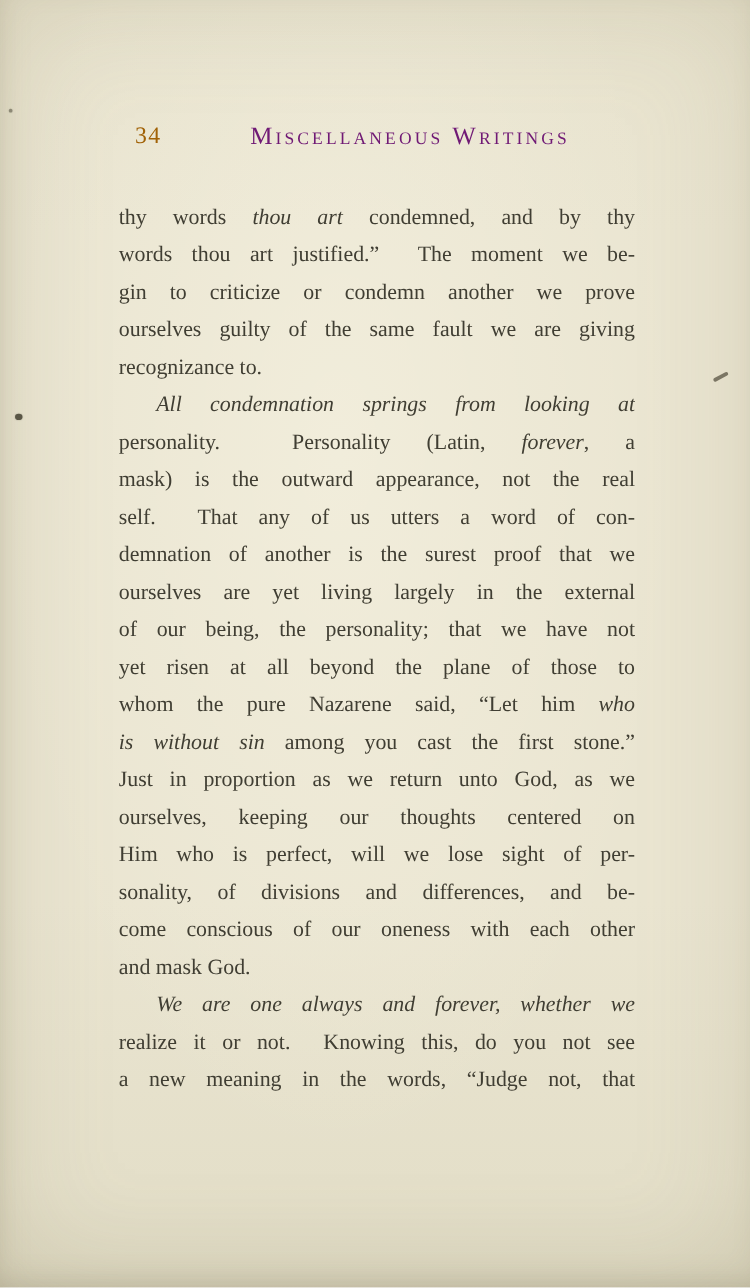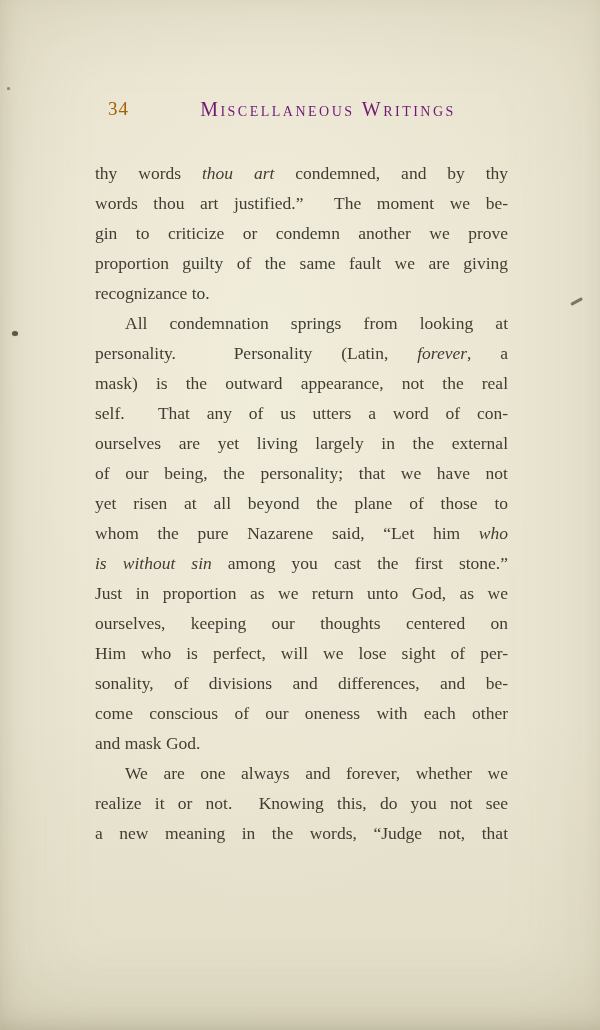--- a/index.html
+++ b/index.html
@@ -58,20 +58,21 @@
     text-align-last: justify;
     overflow: hidden;
     white-space: nowrap;
   }
   .line span { white-space: pre-wrap; margin-top: 27px; }
   .line.last {
     text-align-last: left;
   }
   .line.indent {
     text-indent: 30px;
+    font-style: italic;
   }
   .it {
     font-style: italic;
   }
   .ink-speck {
     position: absolute;
     border-radius: 50%;
     background: rgba(66, 62, 47, 0.85);
     box-shadow: 0 0 1px rgba(66, 62, 47, 0.5);
   }
@@ -93,28 +94,29 @@
 
 <div class="page-number">34</div>
 
 <div class="running-header">Miscellaneous Writings</div>
 
 <div class="text-block">
     <div>
       <div class="line"><span>thy words </span><span class="it">thou art</span><span> condemned, and by thy</span></div>
       <div class="line"><span>words thou art justified.”  The moment we be-</span></div>
       <div class="line"><span>gin to criticize or condemn another we prove</span></div>
-      <div class="line"><span>proportion guilty of the same fault we are giving</span></div>
+      <div class="line"><span>ourselves guilty of the same fault we are giving</span></div>
       <div class="line last"><span>recognizance to.</span></div>
     </div>
     <div>
       <div class="line indent"><span>All condemnation springs from looking at</span></div>
       <div class="line"><span>personality.  Personality (Latin, </span><span class="it">forever</span><span>, a</span></div>
       <div class="line"><span>mask) is the outward appearance, not the real</span></div>
       <div class="line"><span>self.  That any of us utters a word of con-</span></div>
+      <div class="line"><span>demnation of another is the surest proof that we</span></div>
       <div class="line"><span>ourselves are yet living largely in the external</span></div>
       <div class="line"><span>of our being, the personality; that we have not</span></div>
       <div class="line"><span>yet risen at all beyond the plane of those to</span></div>
       <div class="line"><span>whom the pure Nazarene said, “Let him </span><span class="it">who</span></div>
       <div class="line"><span class="it">is without sin</span><span> among you cast the first stone.”</span></div>
       <div class="line"><span>Just in proportion as we return unto God, as we</span></div>
       <div class="line"><span>ourselves, keeping our thoughts centered on</span></div>
       <div class="line"><span>Him who is perfect, will we lose sight of per-</span></div>
       <div class="line"><span>sonality, of divisions and differences, and be-</span></div>
       <div class="line"><span>come conscious of our oneness with each other</span></div>

